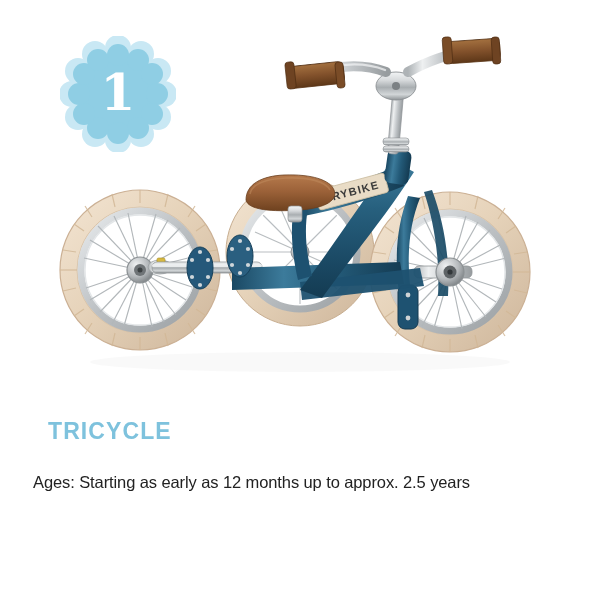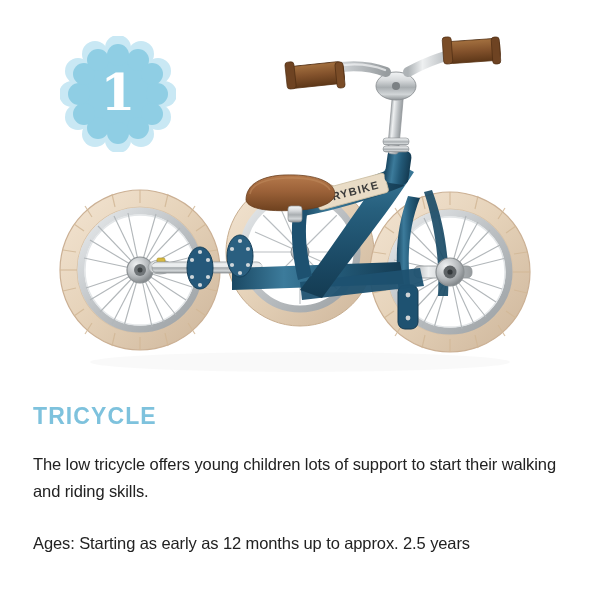--- a/index.html
+++ b/index.html
@@ -82,21 +82,21 @@
     left: 33px;
     top: 404px;
     width: 540px;
   }
   #product-title {
     font-family: "Liberation Sans", sans-serif;
     font-size: 23px;
     font-weight: bold;
     letter-spacing: 1.1px;
     color: #7ec2dd;
-    margin: 0;
+    margin: 15px;
     line-height: 1.1;
     text-transform: uppercase;
   }
   .body-paragraph {
     font-family: "Liberation Sans", sans-serif;
     font-size: 16.5px;
     font-weight: normal;
     color: #222222;
     line-height: 1.62;
     margin: 0;
@@ -463,18 +463,17 @@
         </g>
       </svg>
       <div id="step-badge-number">1</div>
     </div>
 
   </div>
 
   <div id="text-block">
     <h2 id="product-title">TRICYCLE</h2>
 
-    <p id="description-paragraph" class="body-paragraph">The low tricycle offers young children lots of support to start their walking and riding skills.</p>
 
     <p id="ages-paragraph" class="body-paragraph">Ages: Starting as early as 12 months up to approx. 2.5 years</p>
   </div>
 
 </div>
 
 </body></html>

